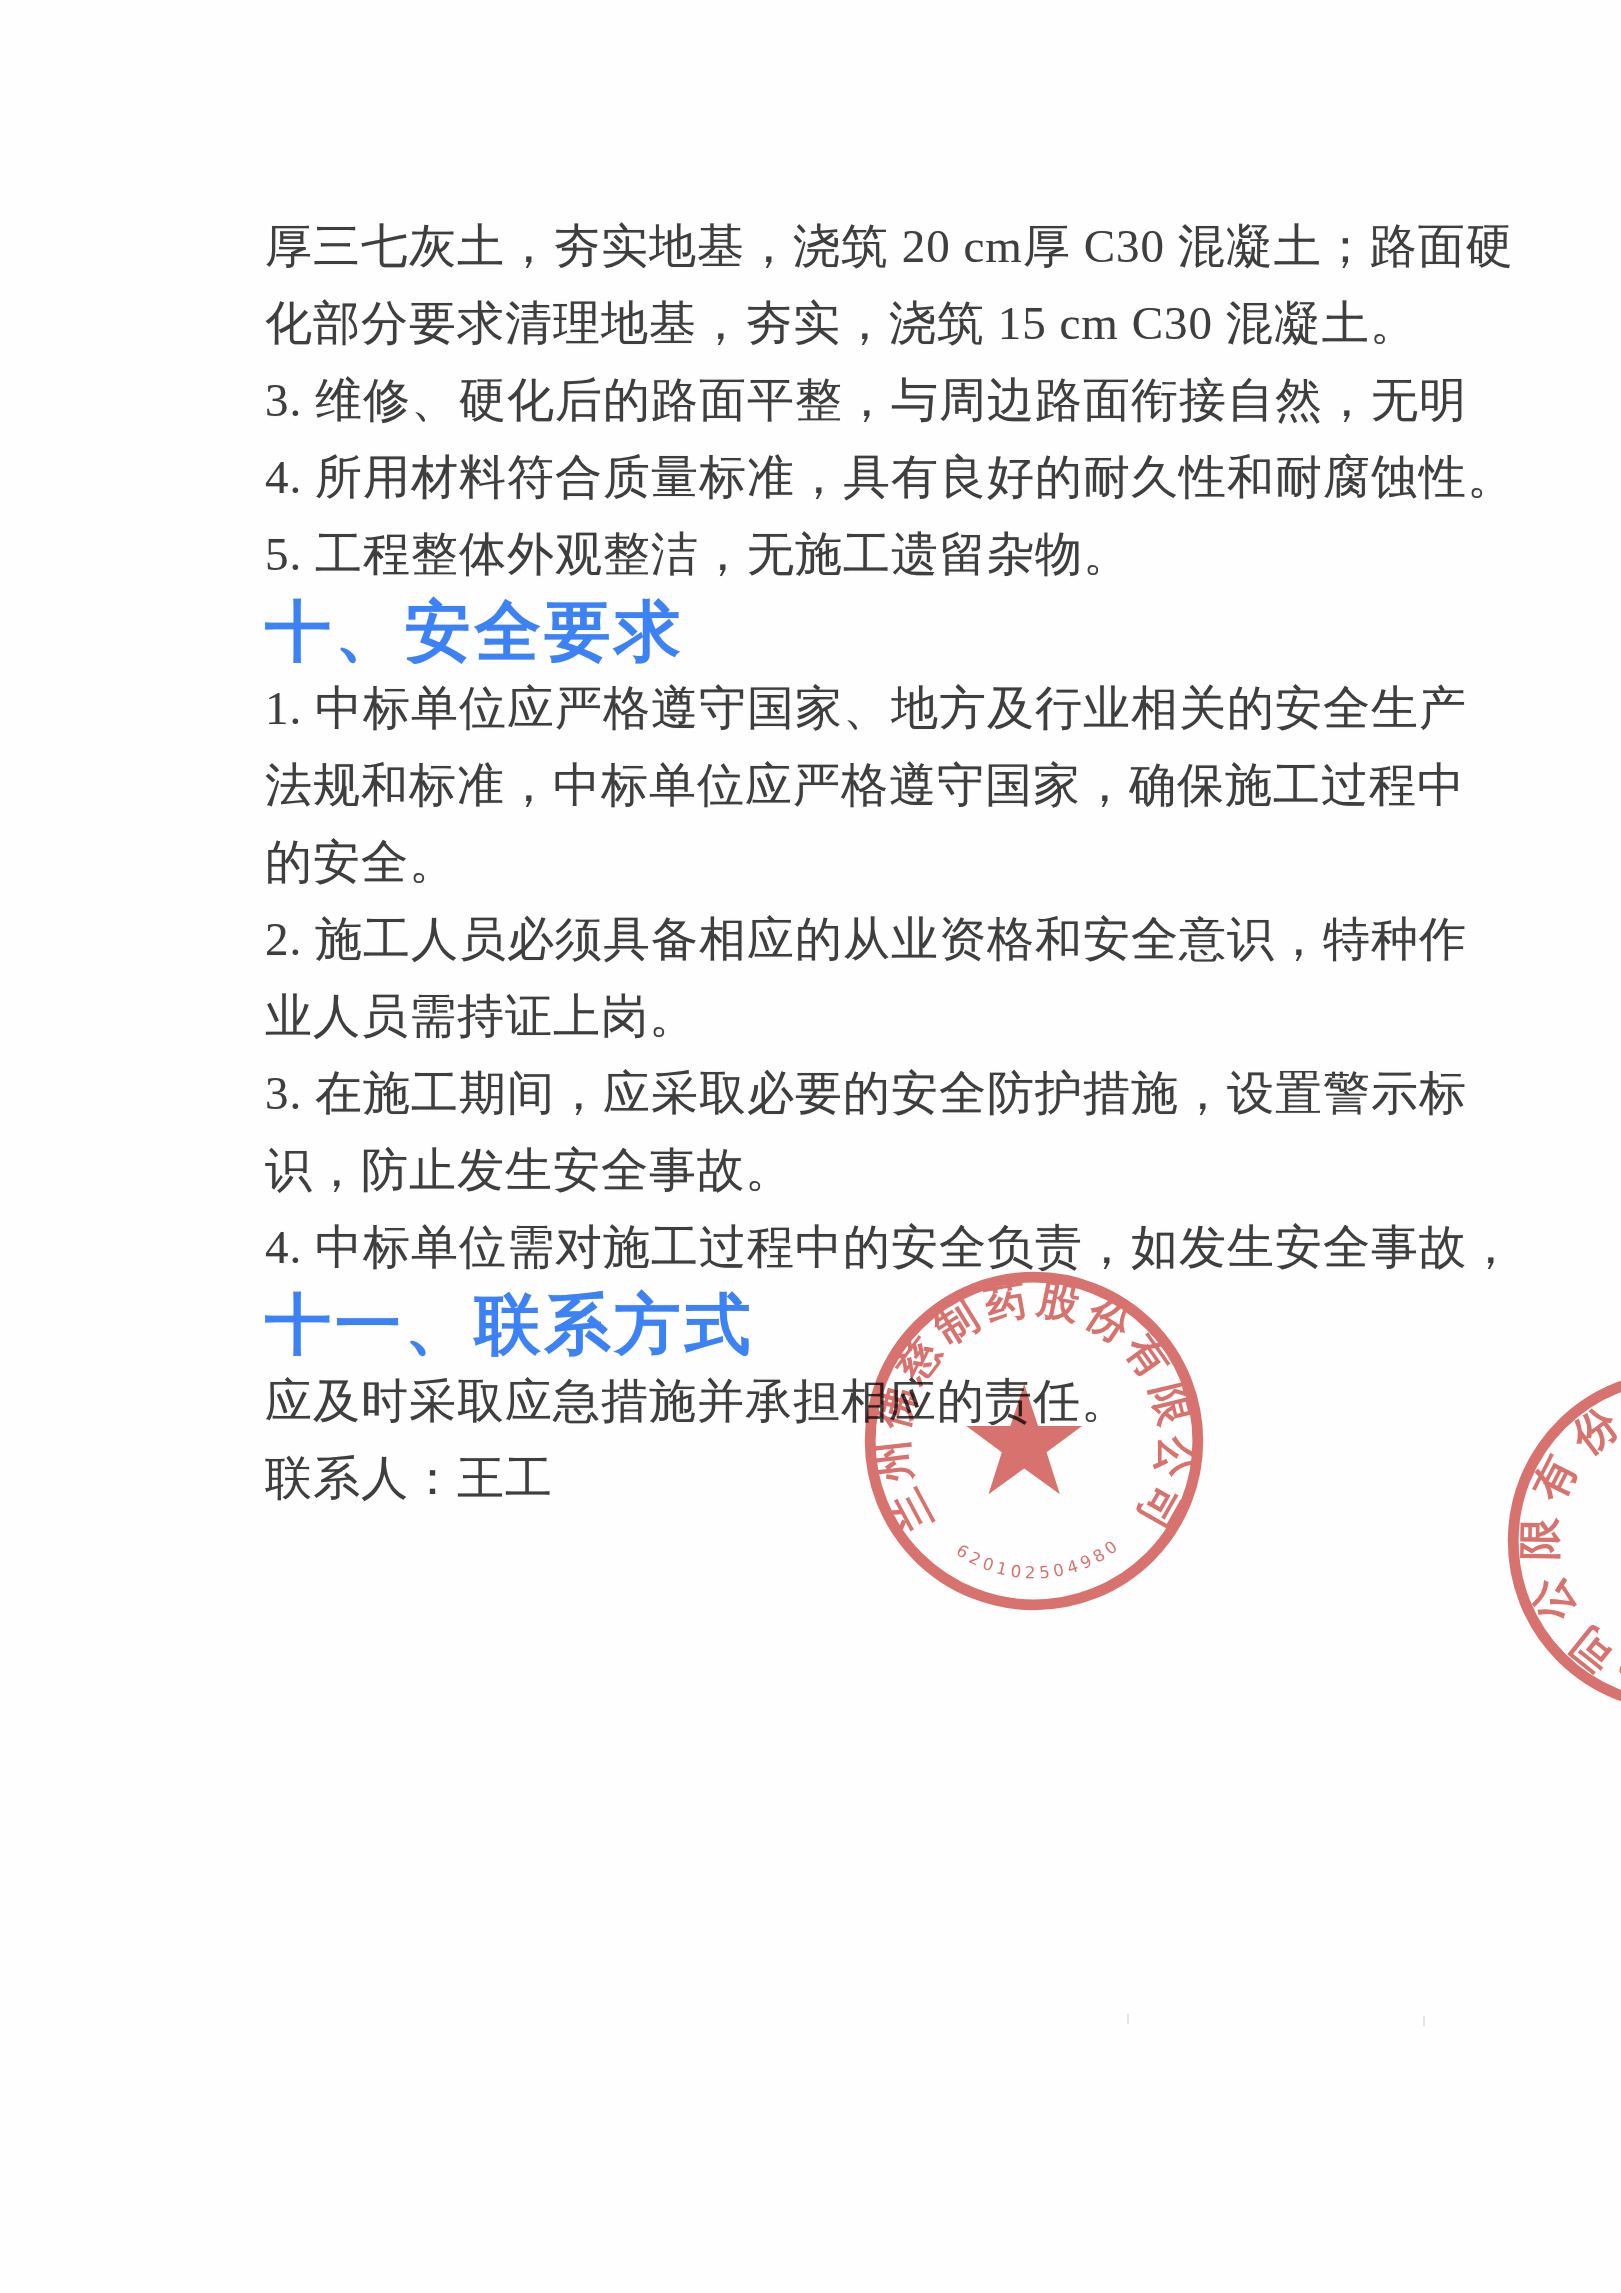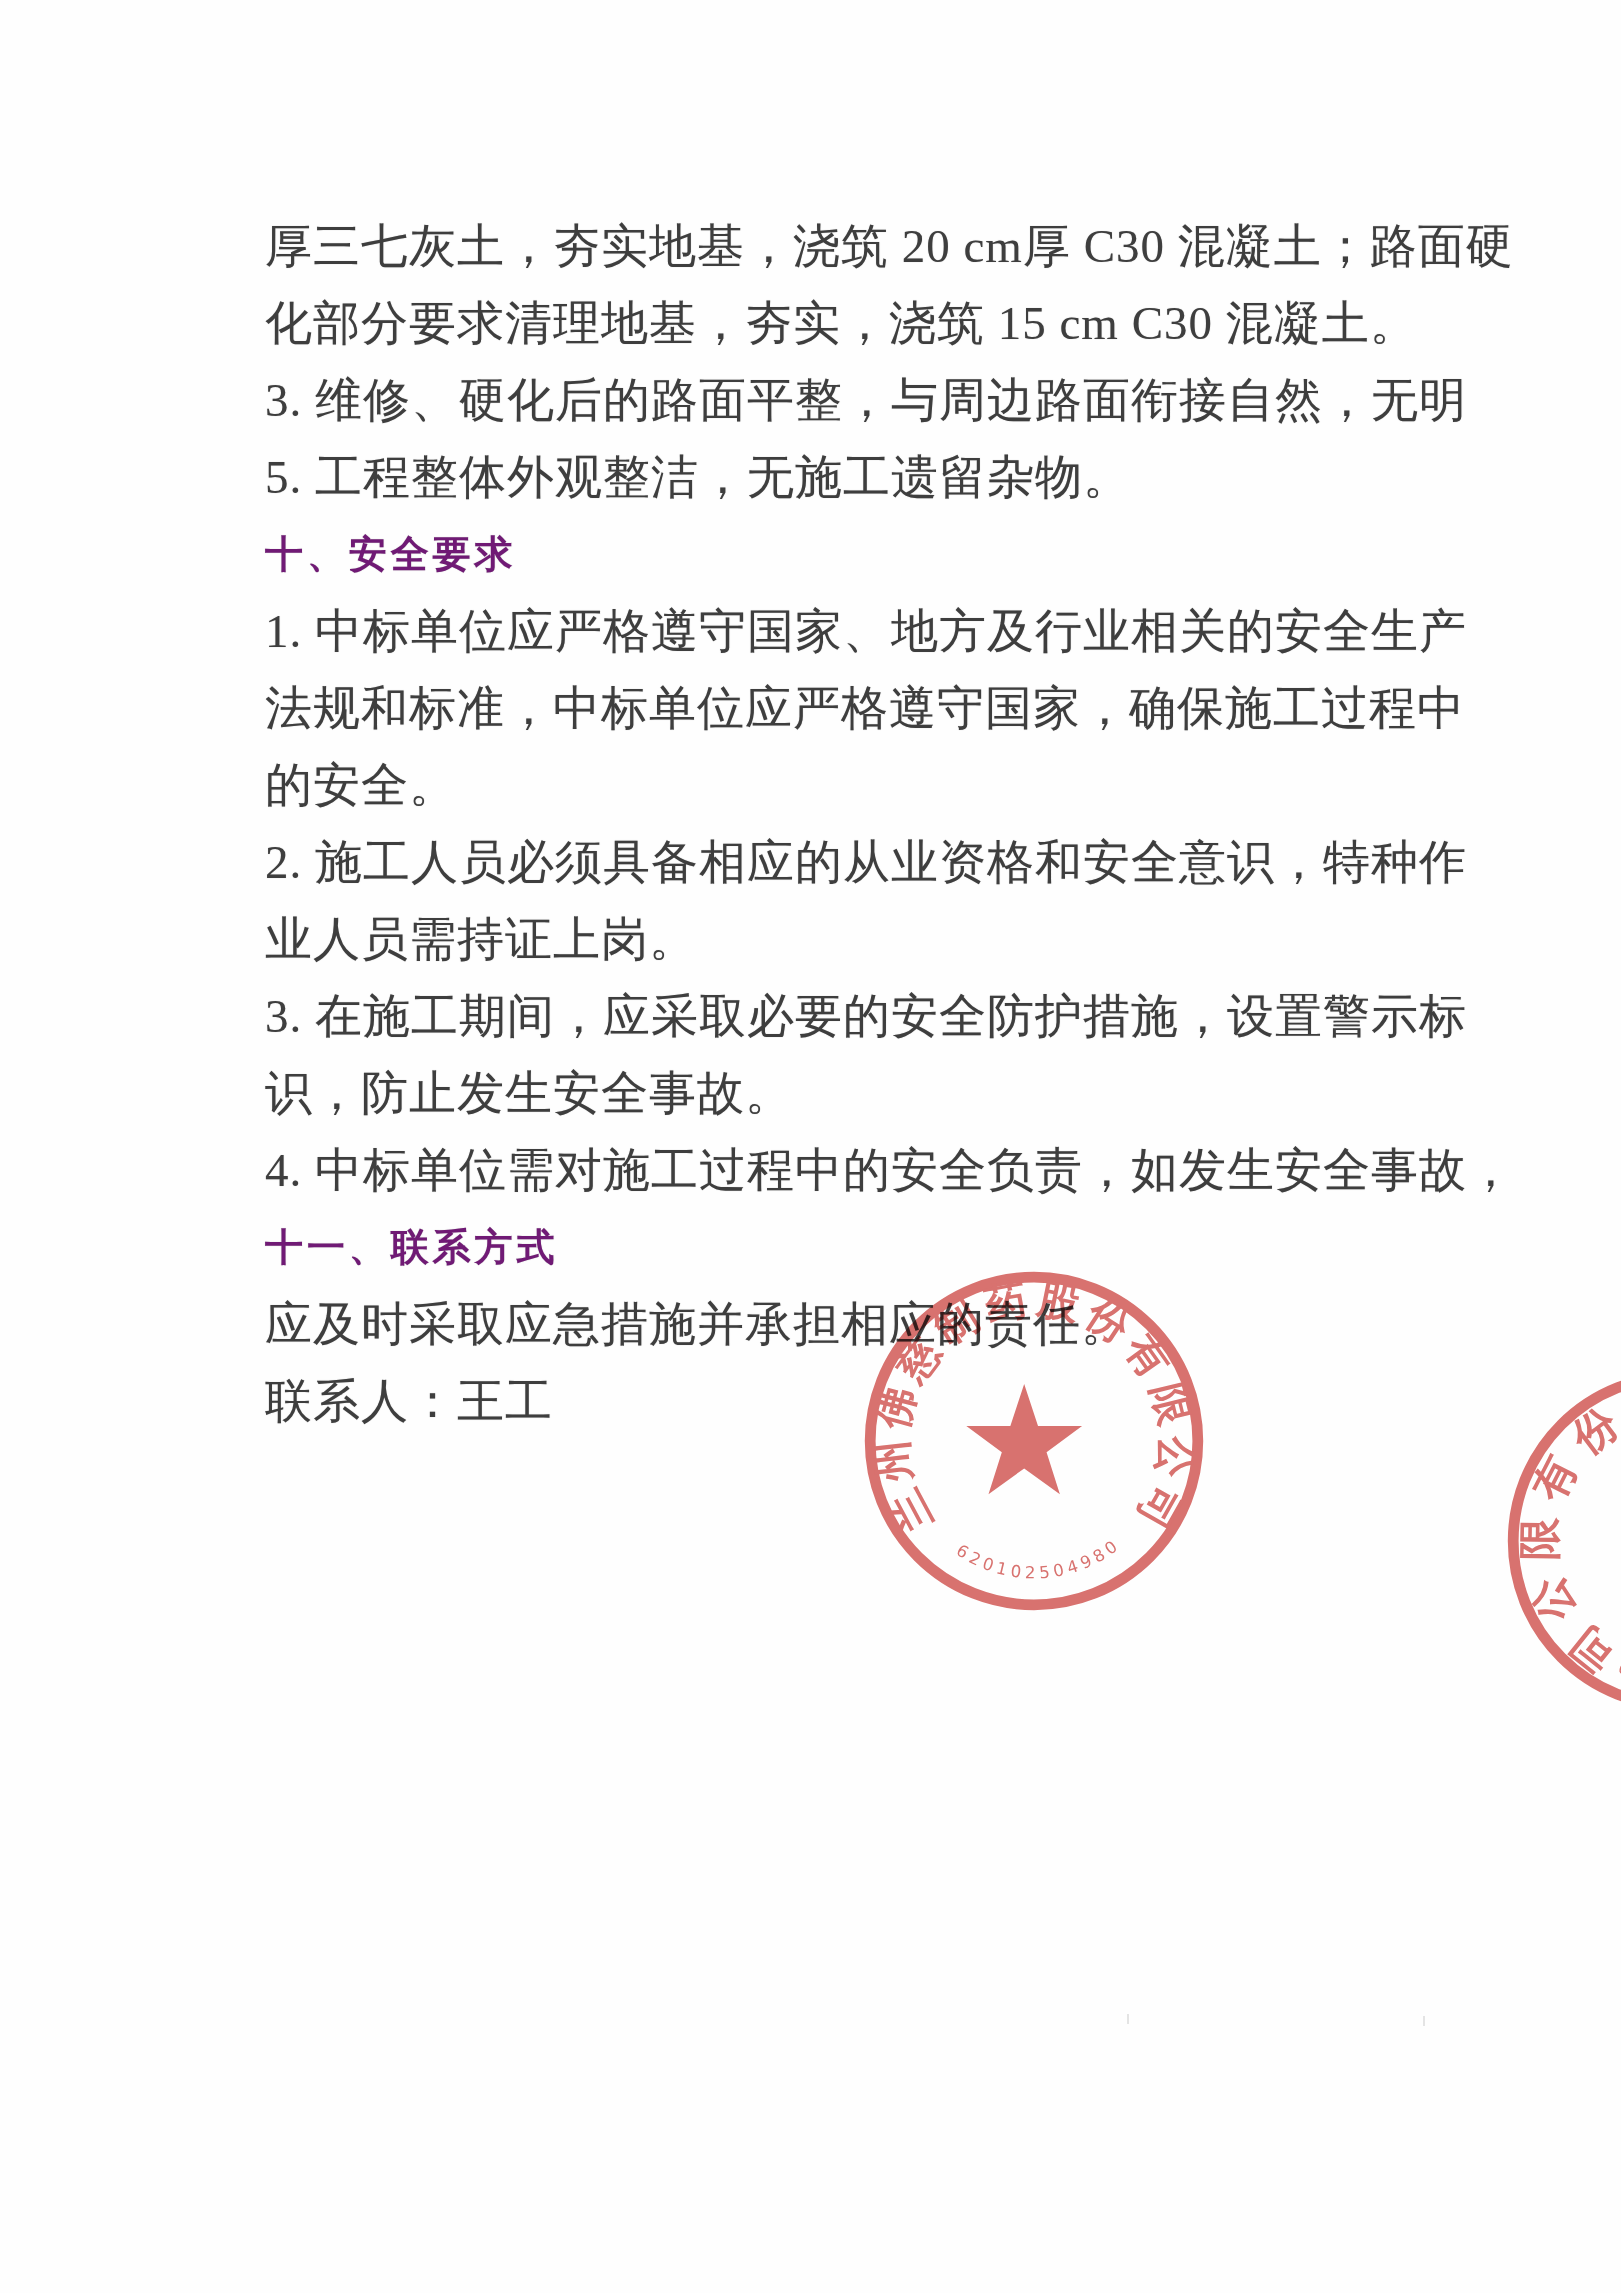--- a/index.html
+++ b/index.html
@@ -22,23 +22,23 @@
     line-height: 77px;
     font-size: 47px;
     letter-spacing: 1px;
     color: #3e3e3e;
     white-space: nowrap;
     text-shadow: 0 0 1px rgba(62,62,62,0.35);
   }
   .line.heading {
     font-family: "Liberation Sans", sans-serif;
     font-weight: bold;
-    font-size: 38px;
+    font-size: 66px;
     letter-spacing: 3.9px;
-    color: #701a75;
+    color: #3b82f6;
   }
   .seal {
     position: absolute;
     pointer-events: none;
     opacity: 0.85;
     mix-blend-mode: multiply;
   }
   .seal-main  { left: 828px;  top: 1235px; }
   .seal-right { left: 1472px; top: 1335px; }
   .seal-company {
@@ -68,20 +68,21 @@
 </style>
 </head>
 <body>
 
 <div class="page">
 
   <div class="doc">
     <div class="line">厚三七灰土，夯实地基，浇筑 20 cm厚 C30 混凝土；路面硬</div>
     <div class="line">化部分要求清理地基，夯实，浇筑 15 cm C30 混凝土。</div>
     <div class="line">3. 维修、硬化后的路面平整，与周边路面衔接自然，无明</div>
+    <div class="line">4. 所用材料符合质量标准，具有良好的耐久性和耐腐蚀性。</div>
     <div class="line">5. 工程整体外观整洁，无施工遗留杂物。</div>
     <div class="line heading">十、安全要求</div>
     <div class="line">1. 中标单位应严格遵守国家、地方及行业相关的安全生产</div>
     <div class="line">法规和标准，中标单位应严格遵守国家，确保施工过程中</div>
     <div class="line">的安全。</div>
     <div class="line">2. 施工人员必须具备相应的从业资格和安全意识，特种作</div>
     <div class="line">业人员需持证上岗。</div>
     <div class="line">3. 在施工期间，应采取必要的安全防护措施，设置警示标</div>
     <div class="line">识，防止发生安全事故。</div>
     <div class="line">4. 中标单位需对施工过程中的安全负责，如发生安全事故，</div>

